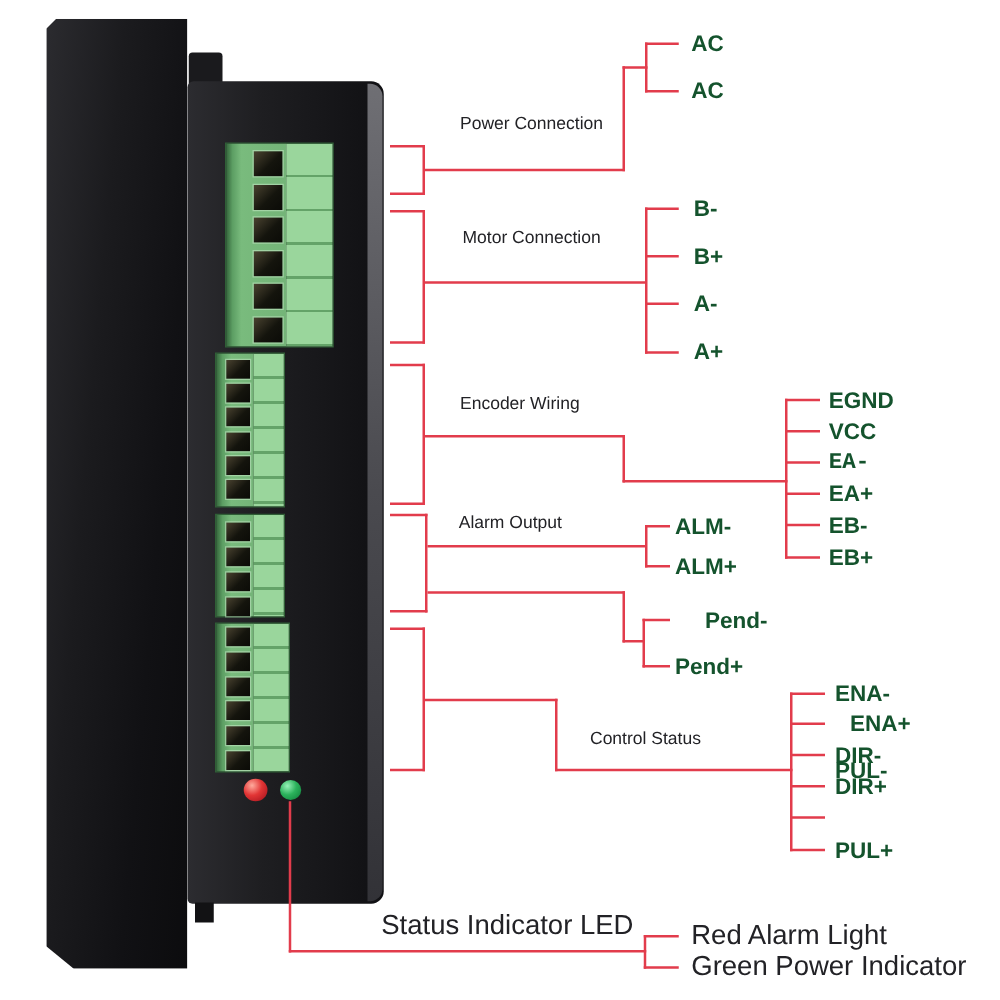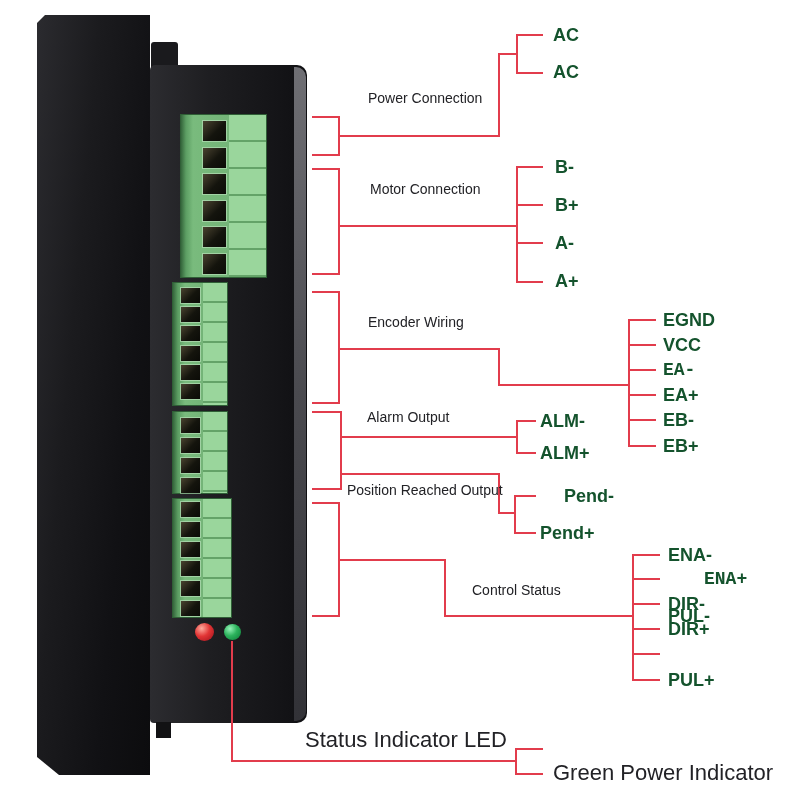--- a/index.html
+++ b/index.html
@@ -155,23 +155,23 @@
       <div class="seg" style="left: 231px; top: 760px; width: 286px; height: 2px; background: rgb(226, 60, 76);"></div>
       <div class="seg" style="left: 515px; top: 748px; width: 2px; height: 27px; background: rgb(226, 60, 76);"></div>
       <div class="seg" style="left: 515px; top: 748px; width: 28px; height: 2px; background: rgb(226, 60, 76);"></div>
       <div class="seg" style="left: 515px; top: 773px; width: 28px; height: 2px; background: rgb(226, 60, 76);"></div>
     </div>
 
   <div class="lbl" style="left:368px;top:90px;width:115px;">Power Connection</div>
   <div class="lbl" style="left:370px;top:181px;width:115px;">Motor Connection</div>
   <div class="lbl nw" style="left:368px;top:314px;">Encoder Wiring</div>
   <div class="lbl nw" style="left:367px;top:409px;">Alarm Output</div>
-  <div class="lbl" style="left:347px;top:482px;width:170px;">Position Reached Output</div>
   <div class="lbl nw" style="left:472px;top:582px;">Control Status</div>
   <div class="lbl big" style="left:305px;top:730px;">Status Indicator LED</div>
+  <div class="lbl big" style="left:553px;top:738px;">Red Alarm Light</div>
   <div class="lbl big" style="left:553px;top:763px;">Green Power Indicator</div>
 
   <div class="pin" style="left:553px;top:24px;">AC</div>
   <div class="pin" style="left:553px;top:61px;">AC</div>
 
   <div class="pin" style="left:555px;top:156px;">B-</div>
   <div class="pin" style="left:555px;top:194px;">B+</div>
   <div class="pin" style="left:555px;top:232px;">A-</div>
   <div class="pin" style="left:555px;top:270px;">A+</div>
 
@@ -182,19 +182,19 @@
   <div class="pin" style="left:663px;top:409px;text-align:right;">EB-</div>
   <div class="pin" style="left:663px;top:435px;">EB+</div>
 
   <div class="pin" style="left:540px;top:410px;">ALM-</div>
   <div class="pin" style="left:540px;top:442px;">ALM+</div>
 
   <div class="pin" style="left:564px;top:485px;">Pend-</div>
   <div class="pin" style="left:540px;top:522px;">Pend+</div>
 
   <div class="pin" style="left:668px;top:544px;">ENA-</div>
-  <div class="pin" style="left:704px;top:568px;font-family:Liberation Mono, monospace;">ENA+</div>
+  <div class="pin" style="left:680px;top:568px;">ENA+</div>
   <div class="pin" style="left:668px;top:593px;">DIR-</div>
   <div class="pin" style="left:668px;top:618px;">DIR+</div>
   <div class="pin" style="left:668px;top:605px;">PUL-</div>
   <div class="pin" style="left:668px;top:669px;">PUL+</div>
 
 </div>
 
 </body></html>

